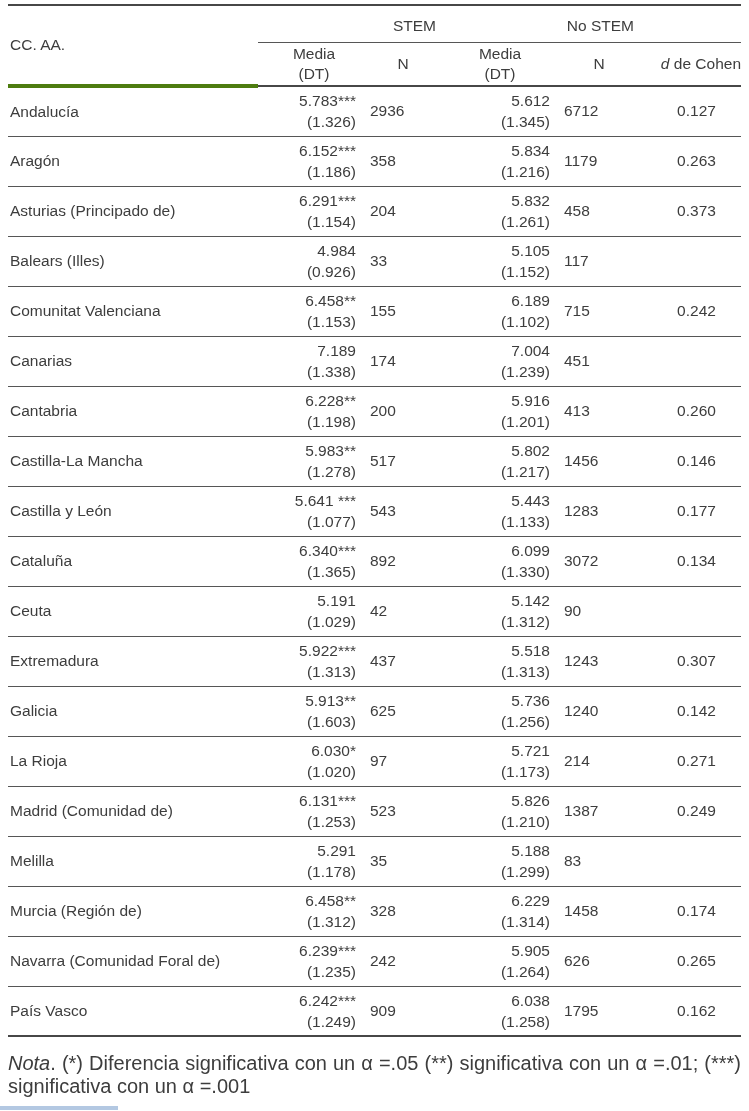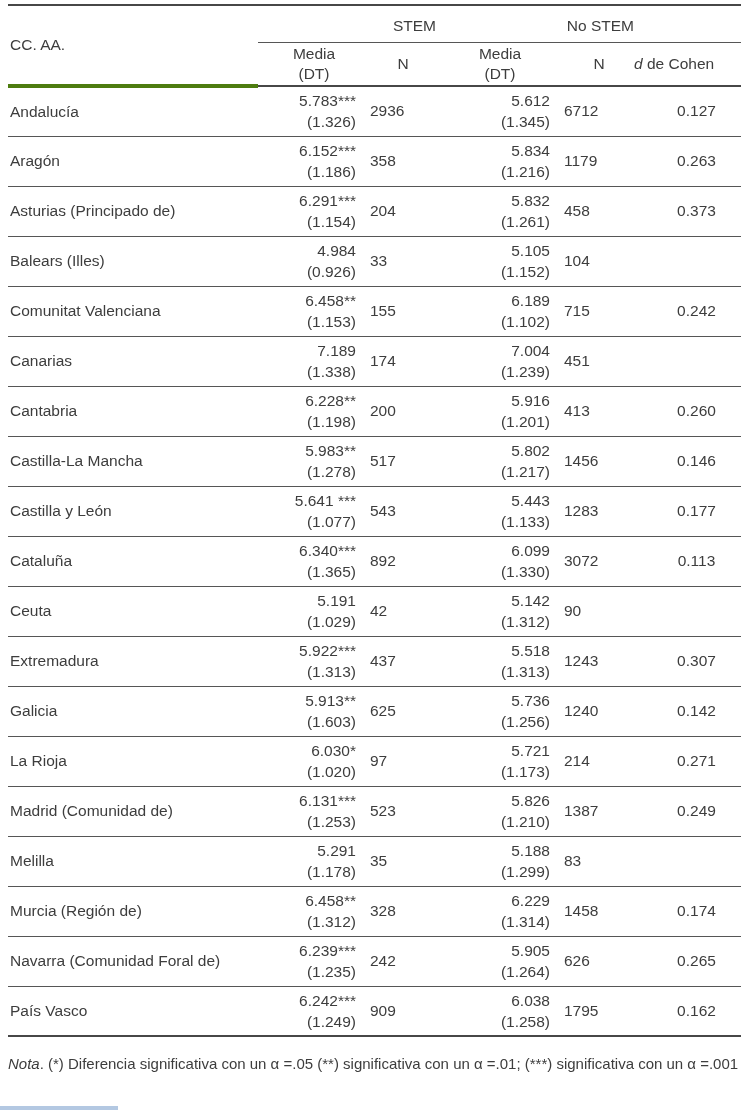--- a/index.html
+++ b/index.html
@@ -44,41 +44,41 @@
   }
   tr.group-row th { height: 37px; }
   th.grp {
     text-align: right;
     border-bottom: 1.5px solid #565656;
     padding-top: 4px;
   }
   tr.sub-row th { height: 44px; border-bottom: 2px solid #474747; }
   th.sub-media { text-align: center; }
   th.sub-n     { text-align: center; }
-  th.sub-d     { text-align: left; }
+  th.sub-d     { text-align: right; }
 
   tbody td {
     height: 50px;
     border-bottom: 1.5px solid #565656;
     vertical-align: middle;
     padding: 0;
   }
   tbody tr:last-child td { border-bottom: 2px solid #474747; }
   td.name  { text-align: left;  padding-left: 2px; }
   td.media { text-align: right; padding-right: 14px; line-height: 21px; }
   td.ncell { text-align: left; }
   td.dcell { text-align: center; padding-left: 18px; }
 
   .it { font-style: italic; }
 
   .note {
     position: absolute;
     left: 8px; top: 1052px;
     width: 733px;
-    font-size: 15px;
+    font-size: 20px;
     line-height: 23px;
     text-align: justify;
     color: #3d3d3d;
   }
   .accent-bar {
     position: absolute;
     left: 0; bottom: 1px;
     width: 118px; height: 4px;
     background: #b3c8e2;
   }
@@ -167,21 +167,21 @@
     <td class="name">Balears (Illes)</td>
     <td class="media">
       <div>4.984</div>
       <div>(0.926)</div>
     </td>
     <td class="ncell">33</td>
     <td class="media">
       <div>5.105</div>
       <div>(1.152)</div>
     </td>
-    <td class="ncell">104</td>
+    <td class="ncell">117</td>
     <td class="dcell"></td>
   </tr>
 
   <tr>
     <td class="name">Comunitat Valenciana</td>
     <td class="media">
       <div>6.458**</div>
       <div>(1.153)</div>
     </td>
     <td class="ncell">155</td>
@@ -258,21 +258,21 @@
     <td class="media">
       <div>6.340***</div>
       <div>(1.365)</div>
     </td>
     <td class="ncell">892</td>
     <td class="media">
       <div>6.099</div>
       <div>(1.330)</div>
     </td>
     <td class="ncell">3072</td>
-    <td class="dcell">0.113</td>
+    <td class="dcell">0.134</td>
   </tr>
 
   <tr>
     <td class="name">Ceuta</td>
     <td class="media">
       <div>5.191</div>
       <div>(1.029)</div>
     </td>
     <td class="ncell">42</td>
     <td class="media">

